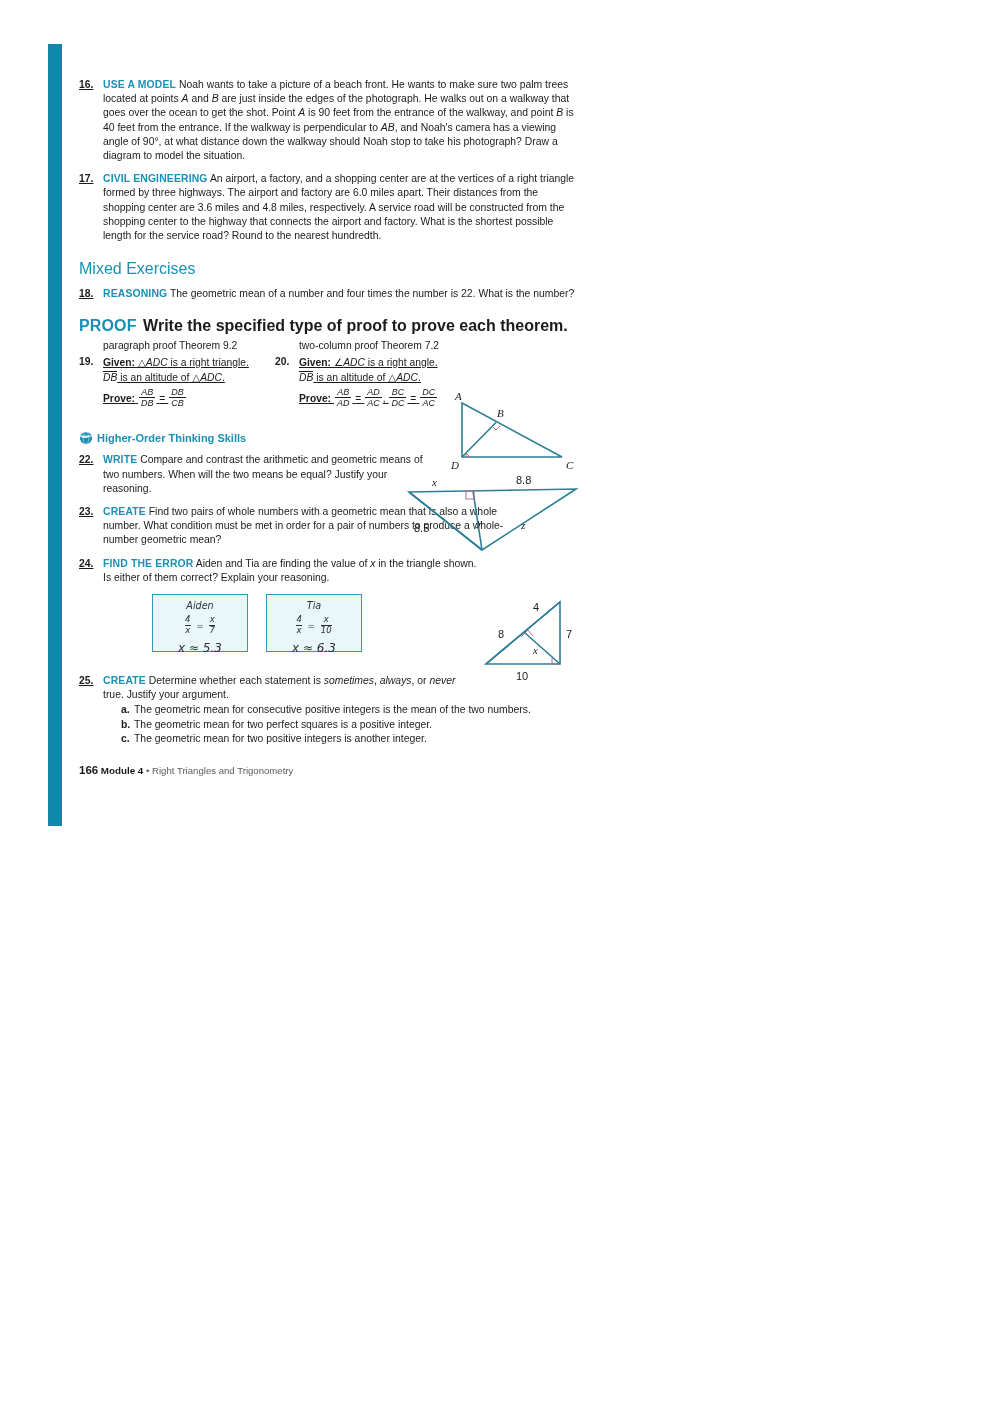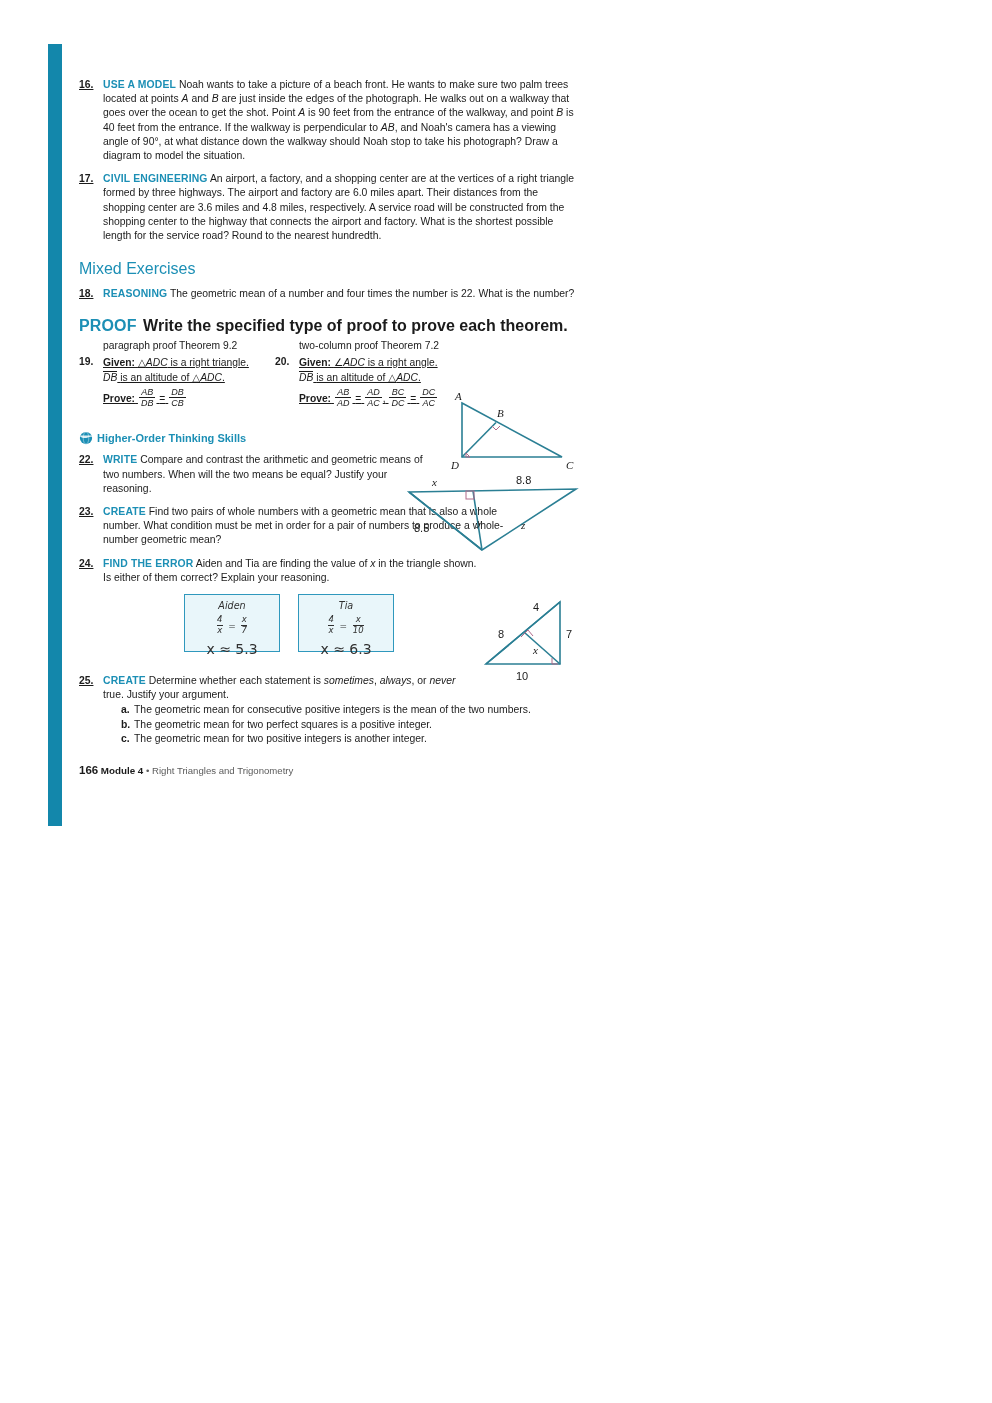--- a/index.html
+++ b/index.html
@@ -125,21 +125,21 @@
     color: #1c8fb5;
     font-weight: bold;
     font-size: 11px;
   }
   .globe-icon { display: block; width: 14px; height: 14px; }
 
   
   .err-boxes {
     position: relative;
     margin-top: 8px;
-    margin-left: 105px;
+    margin-left: 73px;
     display: flex;
     gap: 18px;
   }
   .err-box {
     width: 96px;
     height: 58px;
     border: 1.5px solid #2f98bd;
     background: #e9f6fa;
     text-align: center;
     font-family: "DejaVu Sans", sans-serif;
@@ -151,21 +151,22 @@
     font-size: 9.6px;
     font-style: italic;
     margin-bottom: 4px;
   }
   .err-box .eq {
     font-size: 9px;
     font-style: italic;
     margin-bottom: 6px;
   }
   .err-box .res {
-    font-size: 14px;
+    font-size: 12px;
+    font-style: italic;
   }
   .hfrac {
     display: inline-block;
     vertical-align: -0.45em;
     text-align: center;
     font-size: 8.5px;
     line-height: 9.5px;
   }
   .hfrac .n { display: block; }
   .hfrac .d { display: block; border-top: 1px solid #303030; }

